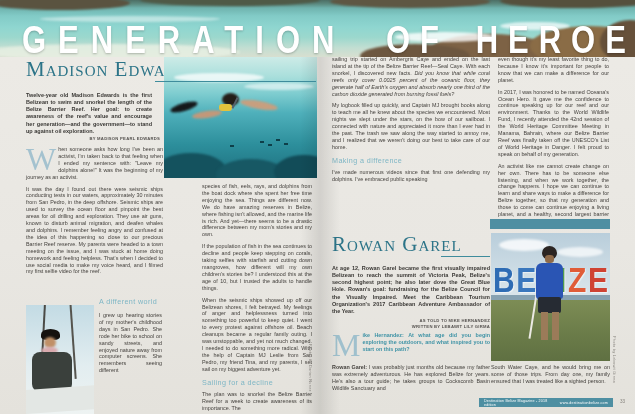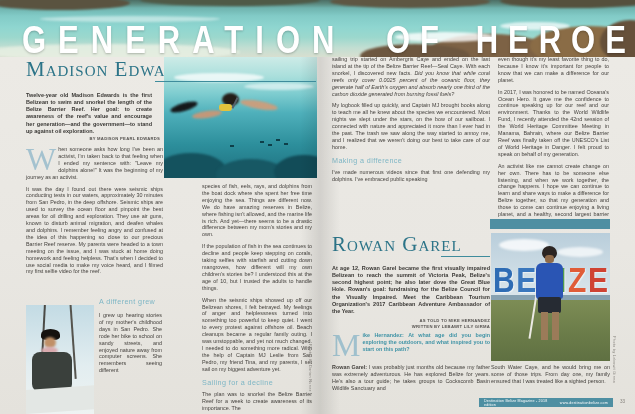--- a/index.html
+++ b/index.html
@@ -133,21 +133,21 @@
   <h2 class="title t-mad">Madison Edwards</h2>
   <div class="rule rule-mad"></div>
   <p class="intro i-mad">Twelve-year old Madison Edwards is the first Belizean to swim and snorkel the length of the Belize Barrier Reef. Her goal: to create awareness of the reef's value and encourage her generation—and the government—to stand up against oil exploration.</p>
   <p class="byline by-mad">BY MADISON PEARL EDWARDS</p>
 
   <div class="col col1">
     <p class="p"><span class="dropcap">W</span><span>hen someone asks how long I've been an activist, I'm taken back to that feeling when I ended my sentence with: "Leave my dolphins alone!" It was the beginning of my journey as an activist.</span></p>
     <p class="p">It was the day I found out there were seismic ships conducting tests in our waters, approximately 30 minutes from San Pedro, in the deep offshore. Seismic ships are used to survey the ocean floor and pinpoint the best areas for oil drilling and exploration. They use air guns, known to disturb animal migration, and deafen whales and dolphins. I remember feeling angry and confused at the idea of this happening so close to our precious Barrier Reef reserve. My parents were headed to a town meeting on the issue, and I was stuck at home doing homework and feeling helpless. That's when I decided to use social media to make my voice heard, and I filmed my first selfie video for the reef.</p>
   </div>
 
-  <h3 class="subhead sh1">A different grew</h3>
+  <h3 class="subhead sh1">A different world</h3>
 
   <div class="photo photo-girl">
     <span class="gp-pole1"></span>
     <span class="gp-pole2"></span>
     <i class="blob gp-cap"></i>
     <i class="blob gp-face"></i>
     <i class="blob gp-band"></i>
     <span class="gp-body"></span>
     <span class="gp-boat"></span>
   </div>

